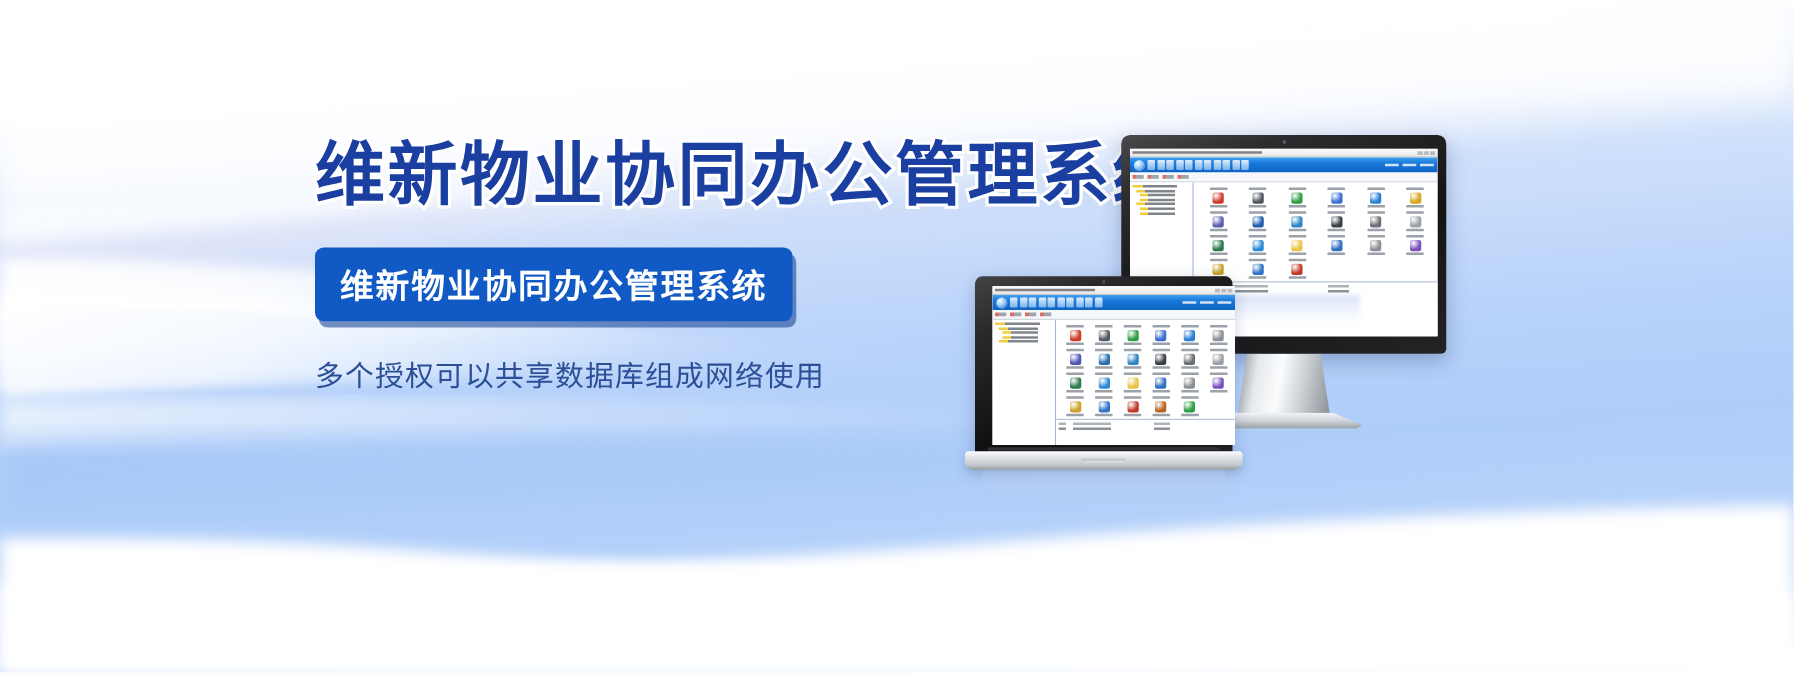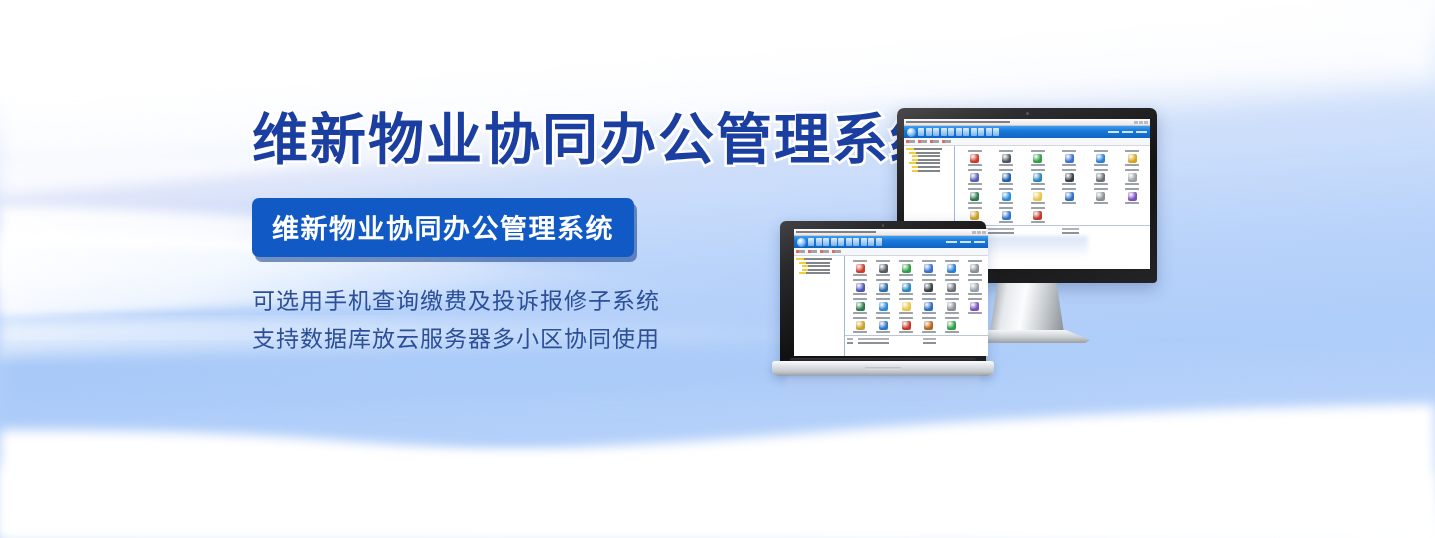--- a/index.html
+++ b/index.html
@@ -448,22 +448,21 @@
 
   <div class="text-col">
 
     <h1 class="main-title">维新物业协同办公管理系统</h1>
 
     <div class="badge-wrap">
       <span class="badge">维新物业协同办公管理系统</span>
     </div>
 
     <ul class="tagline-list">
-      <li>可选用手机查询缴费及投诉报修子系统</li>
-      <li>支持数据库放云服务器多小区协同使用</li>
+      <li>多个授权可以共享数据库组成网络使用</li>
     </ul>
   </div>
 
   <div class="monitor">
     <div class="monitor-bezel"></div>
     <div class="monitor-cam"></div>
 
     <div class="monitor-screen">
       <div class="app">
 

